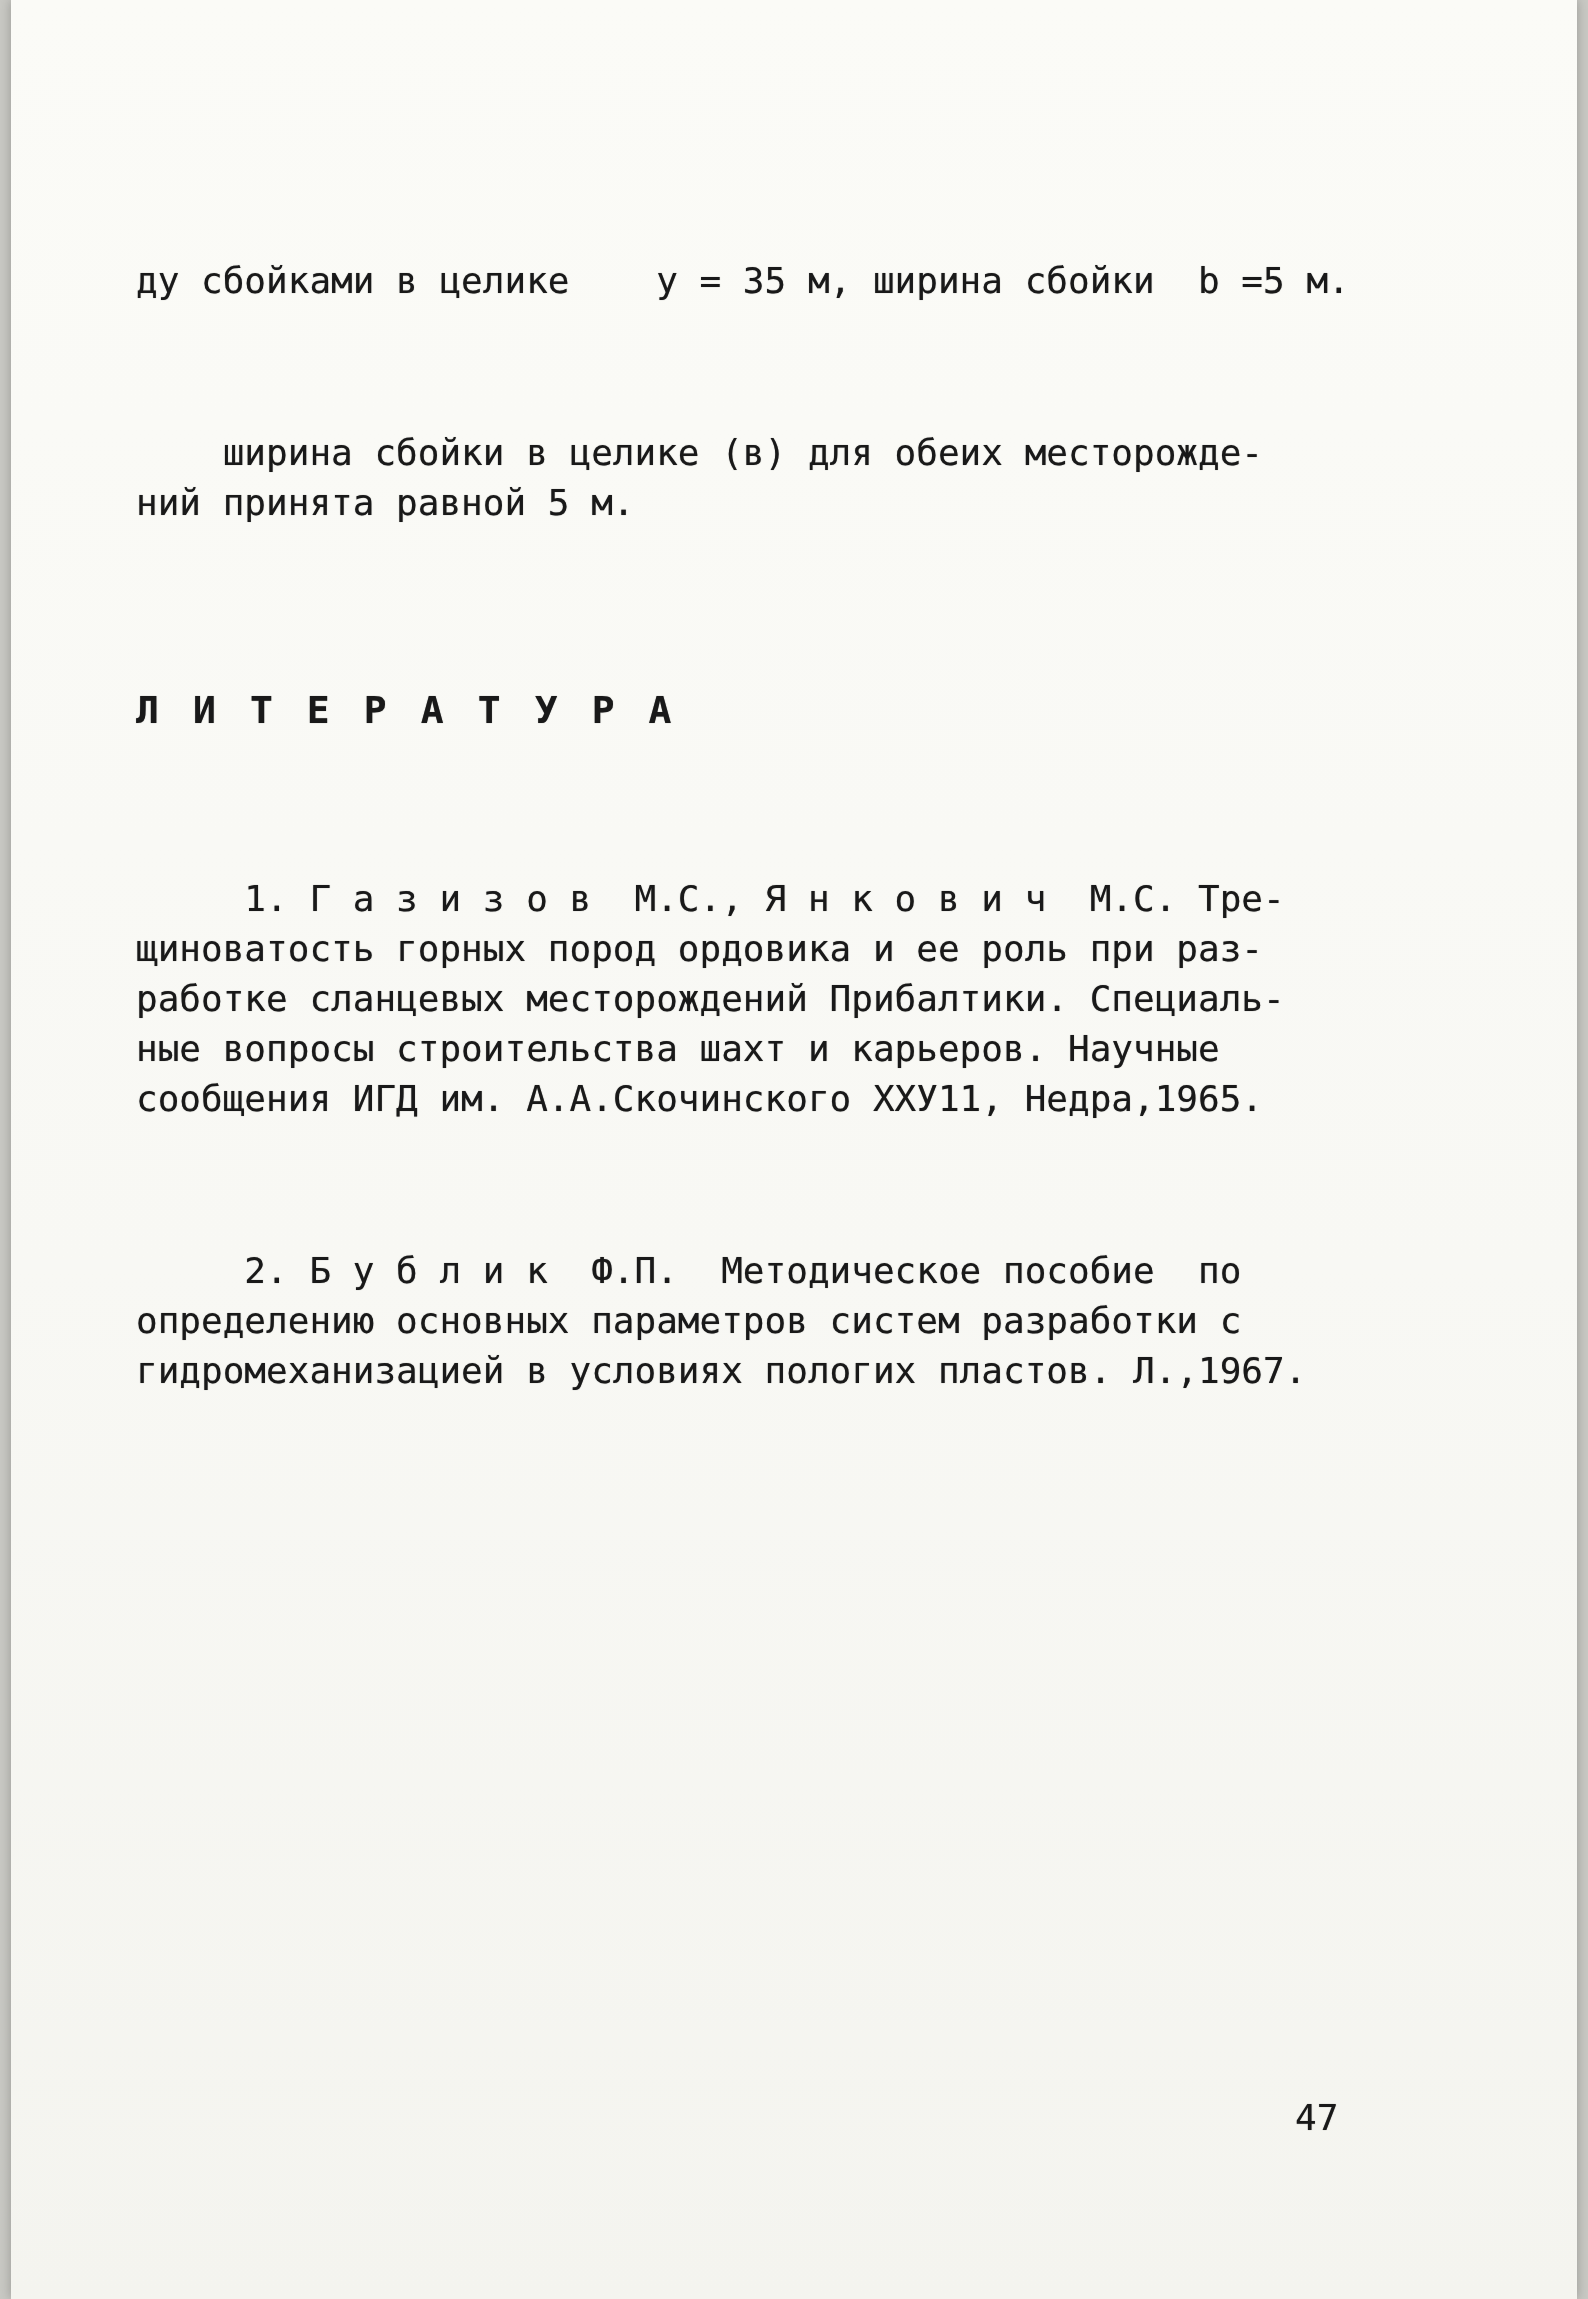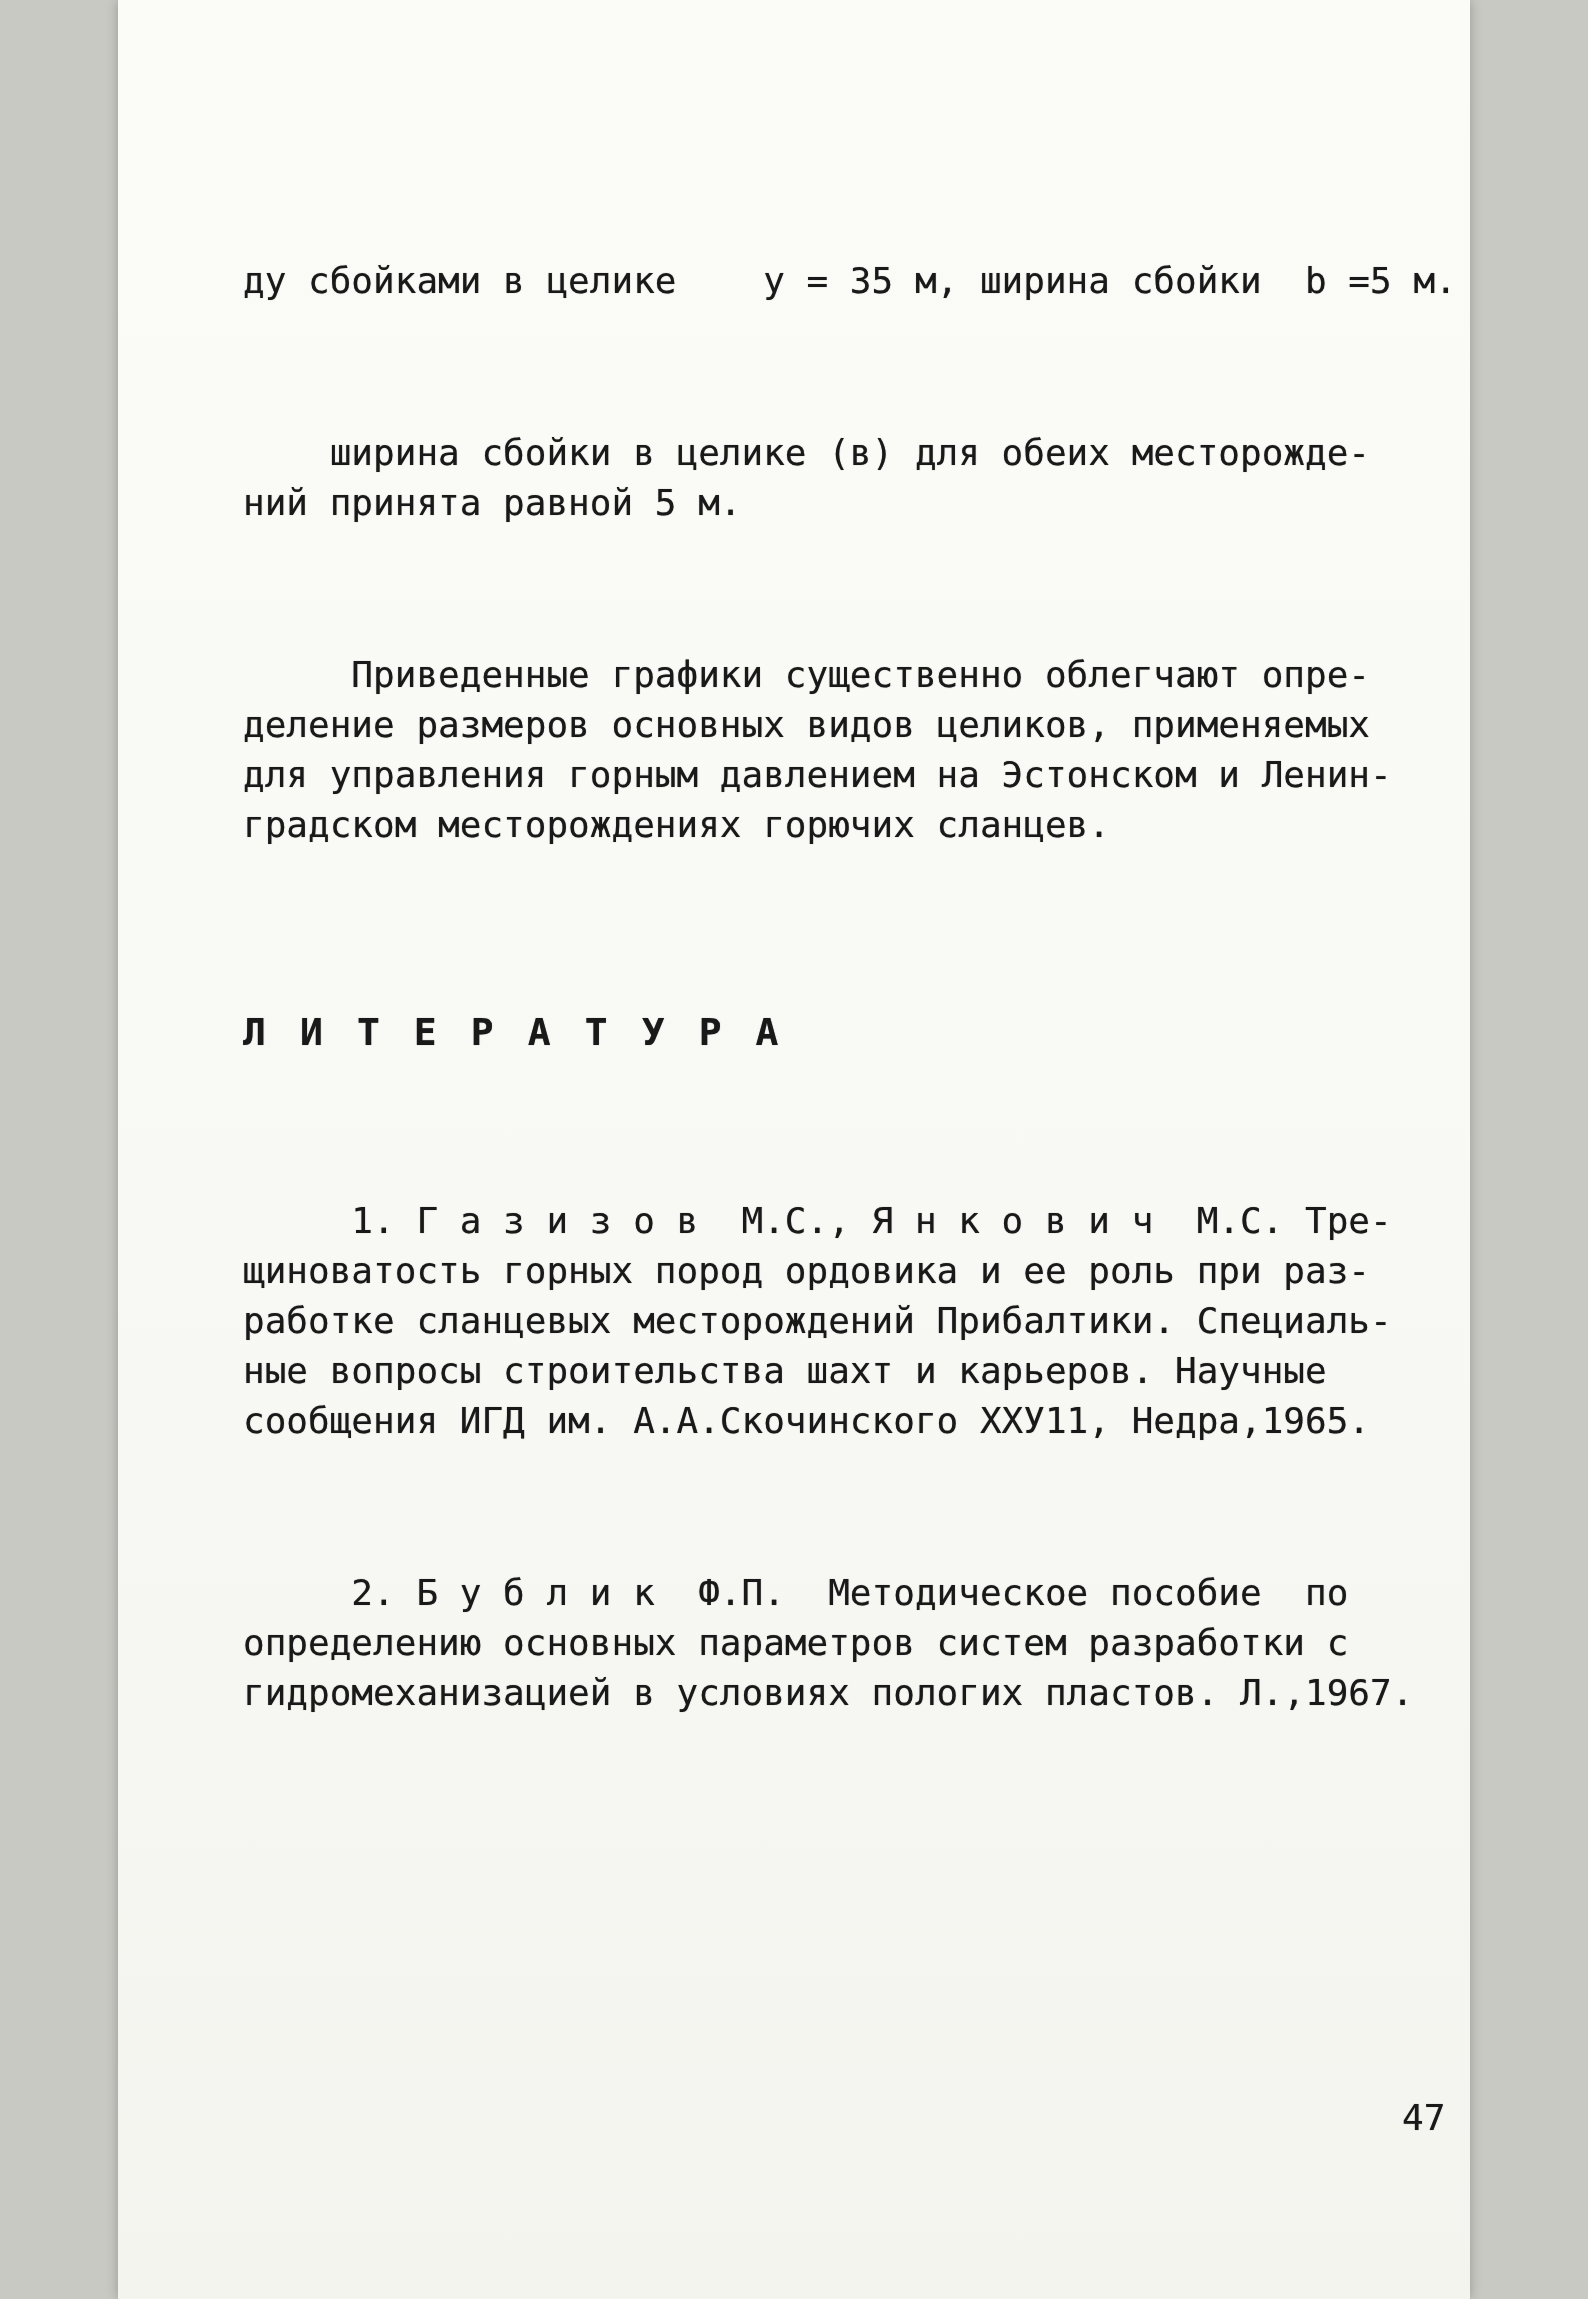--- a/index.html
+++ b/index.html
@@ -2,21 +2,21 @@
 <html style="font-size:15px"><head>
 <meta charset="utf-8">
 <style>
   html, body {
     margin: 0;
     padding: 0;
     background: #c9c9c4;
   }
   .page {
     position: relative;
-    width: 1352px;
+    width: 1566px;
     height: 2299px;
     margin: 0 auto;
     background: linear-gradient(180deg, #fbfbf7 0%, #f8f8f4 55%, #f4f4ef 100%);
     overflow: hidden;
     box-shadow: 0 0 11px rgba(0,0,0,0.25);
     font-family: "DejaVu Sans Mono", "Liberation Mono", monospace;
     color: #191919;
   }
   .textblock {
     position: absolute;
@@ -49,24 +49,20 @@
   }
 </style>
 </head>
 <body>
 
 <div class="page">
   <div class="textblock">
     <p class="para">ду сбойками в целике    у = 35 м, ширина сбойки  b =5 м.</p>
     <p class="para">    ширина сбойки в целике (в) для обеих месторожде-
 ний принята равной 5 м.</p>
-    <p class="para">     Приведенные графики существенно облегчают опре-
-деление размеров основных видов целиков, применяемых
-для управления горным давлением на Эстонском и Ленин-
-градском месторождениях горючих сланцев.</p>
     <h2 class="lit-heading">Л И Т Е Р А Т У Р А</h2>
     <p class="para">     1. Г а з и з о в  М.С., Я н к о в и ч  М.С. Тре-
 щиноватость горных пород ордовика и ее роль при раз-
 работке сланцевых месторождений Прибалтики. Специаль-
 ные вопросы строительства шахт и карьеров. Научные
 сообщения ИГД им. А.А.Скочинского ХХУ11, Недра,1965.</p>
     <p class="para">     2. Б у б л и к  Ф.П.  Методическое пособие  по
 определению основных параметров систем разработки с
 гидромеханизацией в условиях пологих пластов. Л.,1967.</p>
     

